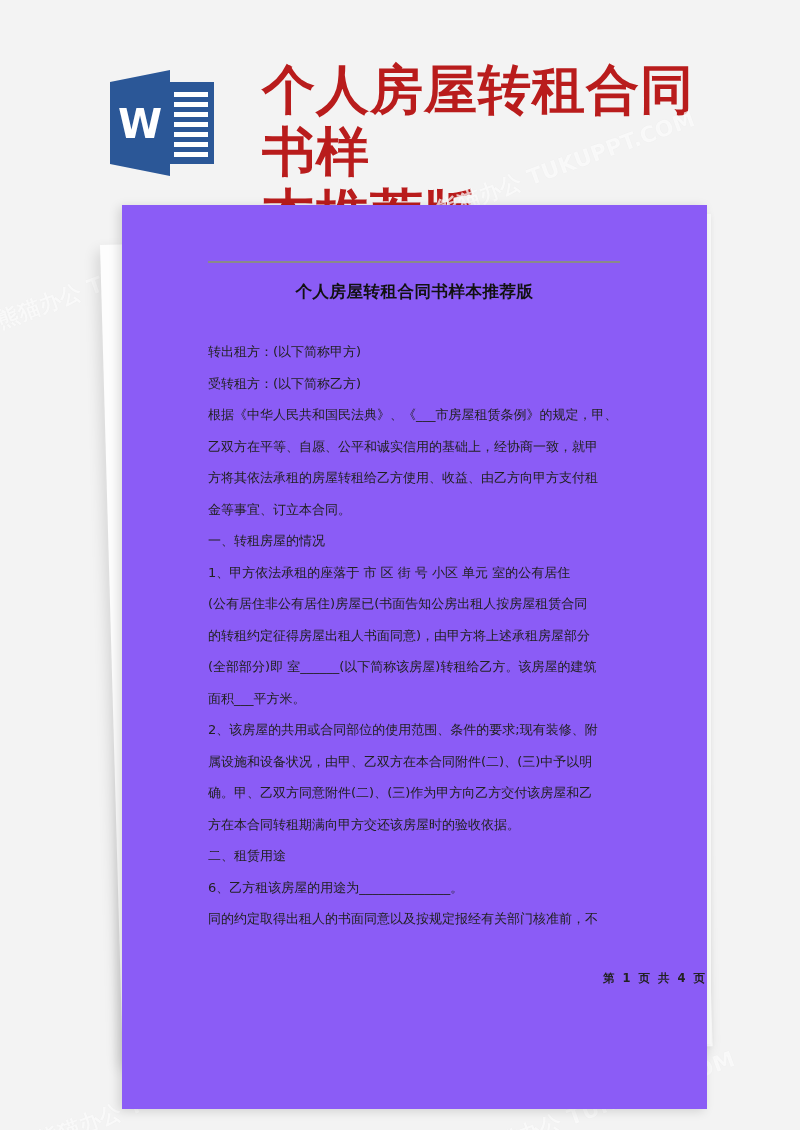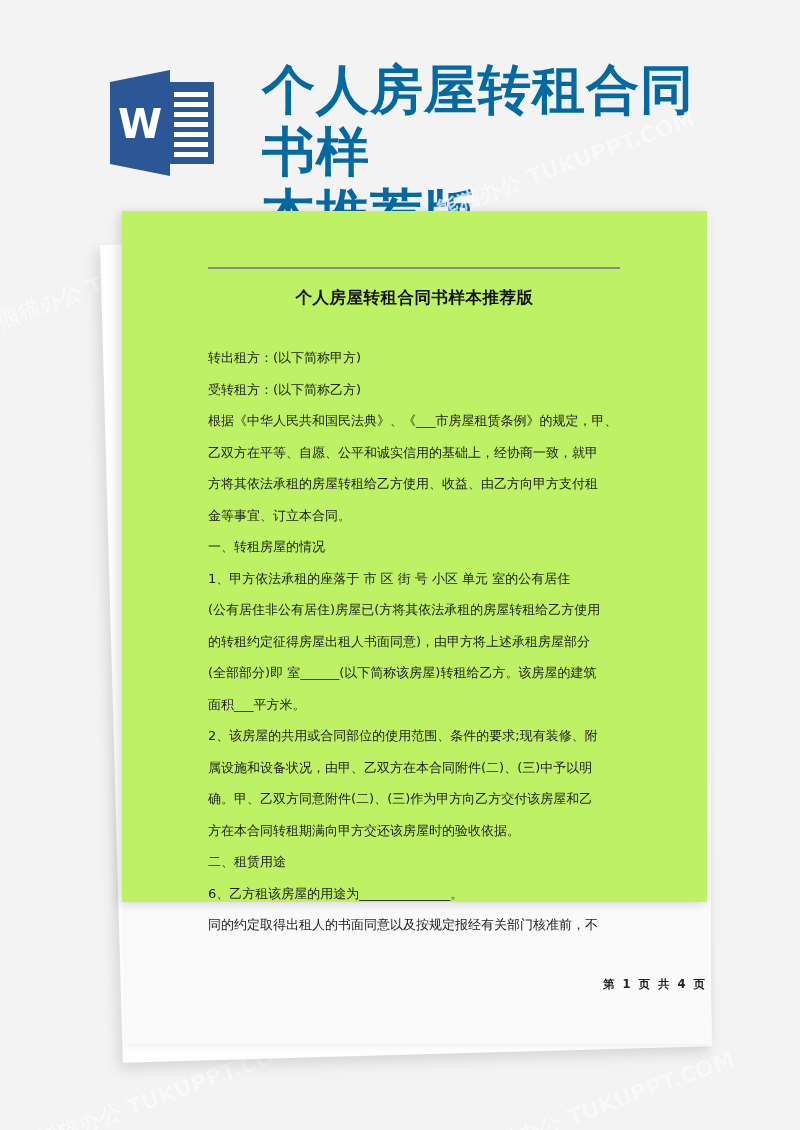--- a/index.html
+++ b/index.html
@@ -6,43 +6,43 @@
   body {
     width: 800px; height: 1130px; overflow: hidden; position: relative;
     background: #f3f3f3;
     font-family: "DejaVu Sans", "Liberation Sans", sans-serif;
   }
   .word-icon { position: absolute; left: 108px; top: 68px; width: 108px; height: 110px; }
   .banner-title {
     position: absolute; left: 262px; top: 58px; width: 470px;
     font-family: "DejaVu Serif", "Liberation Serif", serif;
     font-weight: bold; font-size: 53px; line-height: 62px;
-    color: #0369a1; letter-spacing: 1px;
+    color: #b91c1c; letter-spacing: 1px;
   }
   .watermark {
     position: absolute; color: rgba(255,255,255,0.75);
     font-family: "DejaVu Sans", sans-serif; font-weight: bold; font-size: 22px;
     transform: rotate(-20deg); white-space: nowrap;
     text-shadow: 0 0 1px rgba(0,0,0,0.06);
     pointer-events: none;
   }
   .sheet-back {
     position: absolute; left: 100px; top: 245px; width: 590px; height: 818px;
     background: #fdfdfd;
     transform: rotate(-1.6deg); transform-origin: left top;
     box-shadow: -4px 6px 14px rgba(0,0,0,0.12);
   }
   .sheet-back2 {
     position: absolute; left: 126px; top: 214px; width: 585px; height: 830px;
     background: #fafafa;
     box-shadow: 0 2px 6px rgba(0,0,0,0.06);
   }
   .page {
-    position: absolute; left: 122px; top: 211px; width: 585px; height: 691px;
-    background: #bef264;
+    position: absolute; left: 122px; top: 205px; width: 585px; height: 904px;
+    background: #8b5cf6;
     box-shadow: -3px 2px 10px rgba(0,0,0,0.14);
   }
   .header-rule {
     position: absolute; left: 86px; top: 56px; width: 412px; height: 2px;
     background: #8a8a8a;
   }
   .doc-title {
     position: absolute; left: 0; right: 0; top: 76px; text-align: center;
     font-family: "DejaVu Sans", sans-serif; font-weight: bold; font-size: 16.5px;
     color: #111; letter-spacing: 0.5px;
@@ -92,21 +92,21 @@
 
   <div class="body">
     <div class="line">转出租方：(以下简称甲方)</div>
     <div class="line">受转租方：(以下简称乙方)</div>
     <div class="line">根据《中华人民共和国民法典》、《___市房屋租赁条例》的规定，甲、</div>
     <div class="line">乙双方在平等、自愿、公平和诚实信用的基础上，经协商一致，就甲</div>
     <div class="line">方将其依法承租的房屋转租给乙方使用、收益、由乙方向甲方支付租</div>
     <div class="line">金等事宜、订立本合同。</div>
     <div class="line">一、转租房屋的情况</div>
     <div class="line">1、甲方依法承租的座落于  市  区  街  号  小区  单元  室的公有居住</div>
-    <div class="line">(公有居住非公有居住)房屋已(方将其依法承租的房屋转租给乙方使用</div>
+    <div class="line">(公有居住非公有居住)房屋已(书面告知公房出租人按房屋租赁合同</div>
     <div class="line">的转租约定征得房屋出租人书面同意)，由甲方将上述承租房屋部分</div>
     <div class="line">(全部部分)即  室______(以下简称该房屋)转租给乙方。该房屋的建筑</div>
     <div class="line">面积___平方米。</div>
     <div class="line">2、该房屋的共用或合同部位的使用范围、条件的要求;现有装修、附</div>
     <div class="line">属设施和设备状况，由甲、乙双方在本合同附件(二)、(三)中予以明</div>
     <div class="line">确。甲、乙双方同意附件(二)、(三)作为甲方向乙方交付该房屋和乙</div>
     <div class="line">方在本合同转租期满向甲方交还该房屋时的验收依据。</div>
     <div class="line">二、租赁用途</div>
     <div class="line">6、乙方租该房屋的用途为______________。</div>
     <div class="line">同的约定取得出租人的书面同意以及按规定报经有关部门核准前，不</div>

